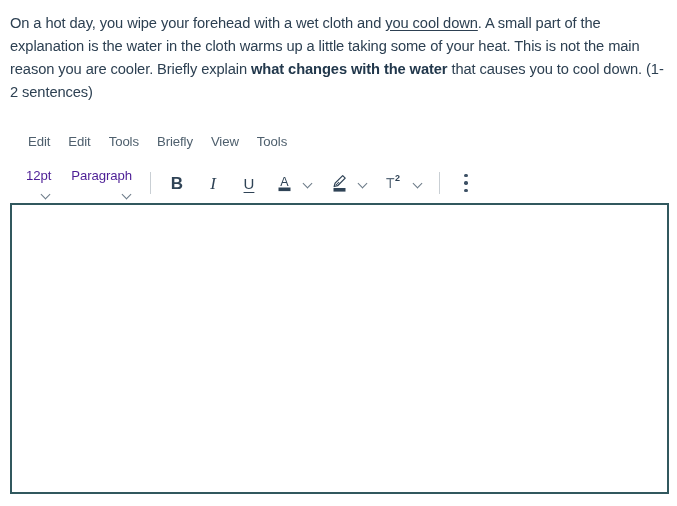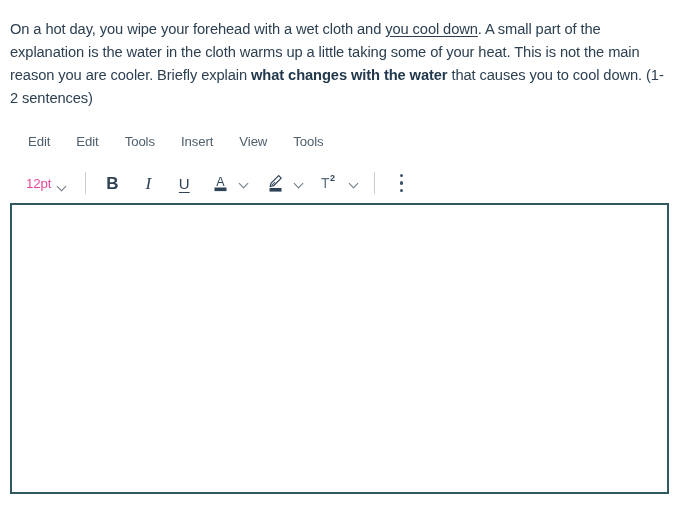--- a/index.html
+++ b/index.html
@@ -14,21 +14,21 @@
     font-family: "Liberation Sans", sans-serif;
     color: #2e4055;
     overflow: hidden;
     position: relative;
   }
 
   
   .question {
     position: absolute;
     left: 10px;
-    top: 18px;
+    top: 12px;
     width: 660px;
     font-size: 14.7px;
     line-height: 23px;
     color: #2d4052;
     letter-spacing: -0.1px;
   }
   .question .u {
     text-decoration: underline;
     text-underline-offset: 2px;
   }
@@ -44,21 +44,21 @@
     top: 130px;
     width: 661px;
   }
 
   
   .menubar {
     display: flex;
     align-items: center;
     height: 24px;
     padding-left: 9px;
-    gap: 8px;
+    gap: 0px;
   }
   .menu-item {
     font-size: 13.2px;
     color: #4e5f6d;
     padding: 2px 9px 2px 9px;
     line-height: 18px;
     cursor: pointer;
     white-space: nowrap;
     border-radius: 3px;
     letter-spacing: -0.1px;
@@ -72,24 +72,25 @@
     margin-top: 10px;
     padding-left: 9px;
   }
   .tb-select {
     display: flex;
     align-items: flex-end;
     gap: 7px;
     padding: 4px 7px;
     cursor: pointer;
     border-radius: 3px;
-    color: #ec4899;
+    color: #4c1d95;
     font-size: 13.2px;
     white-space: nowrap;
     letter-spacing: -0.1px;
+    flex-direction: column;
   }
 
   .chev {
     display: inline-block;
     width: 9px;
     height: 9px;
     position: relative;
     flex: none;
   }
   .chev::before {
@@ -200,32 +201,36 @@
 <body>
 
 <div class="question"><span>On a hot day, you wipe your forehead with a wet cloth and </span><span class="u">you cool down</span><span>. A small part of the explanation is the water in the cloth warms up a little taking some of your heat. This is not the main reason you are cooler. Briefly explain </span><span class="b">what changes with the water</span><span> that causes you to cool down. (1-2 sentences)</span></div>
 
 <div class="editor">
 
   <div class="menubar">
     <div class="menu-item">Edit</div>
     <div class="menu-item">Edit</div>
     <div class="menu-item">Tools</div>
-    <div class="menu-item">Insert</div>
+    <div class="menu-item">Briefly</div>
     <div class="menu-item">View</div>
     <div class="menu-item">Tools</div>
   </div>
 
   <div class="toolbar">
 
     <div class="tb-select">
       <span>12pt</span>
       <span class="chev"></span>
     </div>
 
+    <div class="tb-select" style="margin-left:6px;">
+      <span>Paragraph</span>
+      <span class="chev"></span>
+    </div>
 
     <div class="sep"></div>
 
     <div class="tb-btn">
       <span class="glyph-b">B</span>
     </div>
 
     <div class="tb-btn" style="margin-left:6px;">
       <span class="glyph-i">I</span>
     </div>

